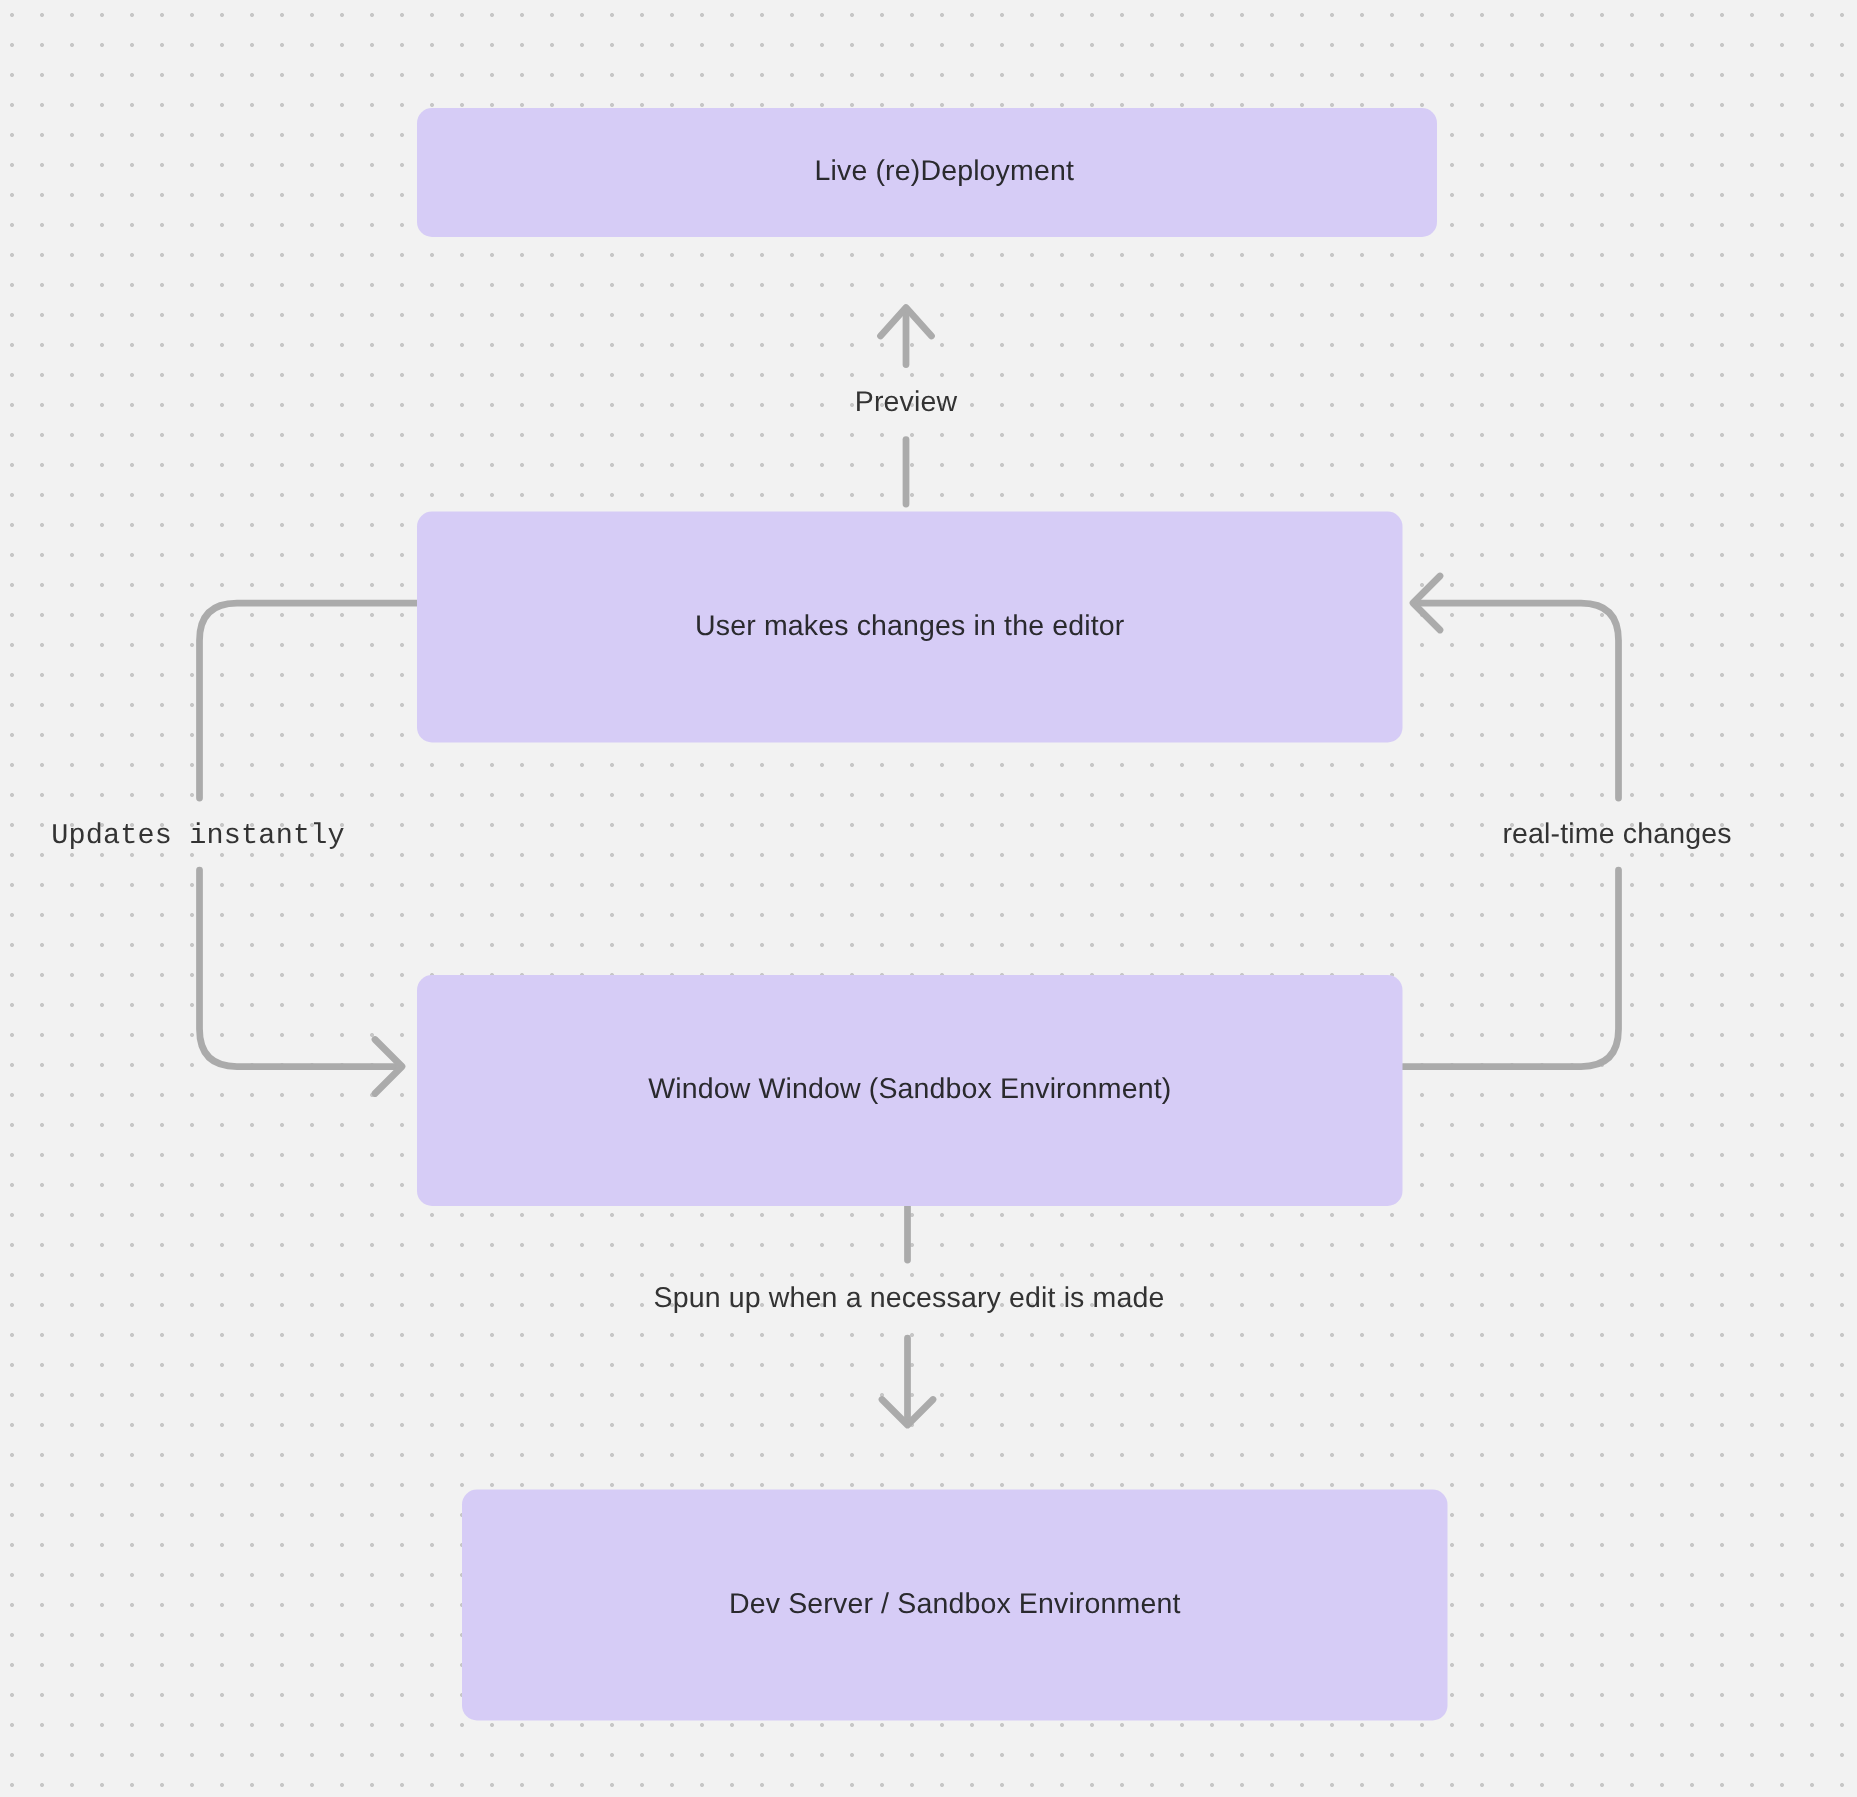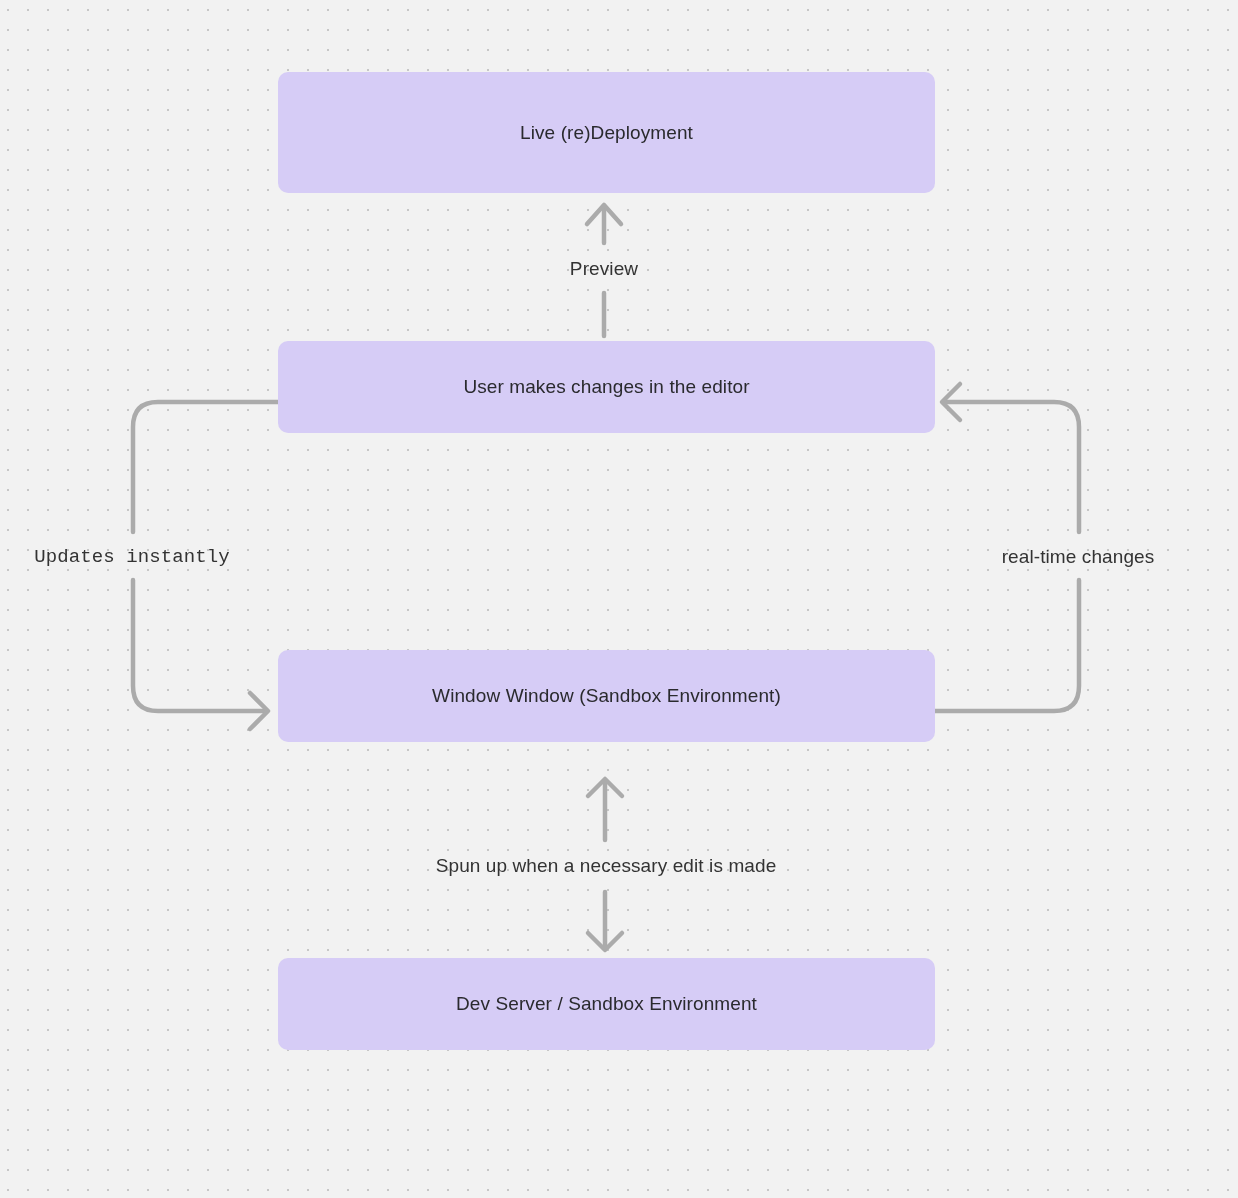--- a/index.html
+++ b/index.html
@@ -32,21 +32,21 @@
     fill: none;
     stroke: #ABABAB;
     stroke-width: 4.5;
     stroke-linecap: round;
     stroke-linejoin: round;
   }
   .node {
     position: absolute;
     left: 278px;
     width: 657px;
-    height: 92px;
+    height: 154px;
     background: #D6CCF6;
     border-radius: 10px;
     display: flex;
     align-items: center;
     justify-content: center;
     font-size: 19px;
     color: #2A2A2E;
     letter-spacing: 0.1px;
   }
   .edge-label {
@@ -76,33 +76,33 @@
     <path d="M 935 711 L 1054 711 Q 1079 711 1079 686 L 1079 580"></path>
     <path d="M 1079 532 L 1079 427 Q 1079 402 1054 402 L 946 402"></path>
     <path d="M 960 384 L 942 402 L 960 420"></path>
 
     <path d="M 605 840 L 605 783"></path>
     <path d="M 588 796 L 605 779 L 622 796"></path>
     <path d="M 605 892 L 605 946"></path>
     <path d="M 588 933 L 605 950 L 622 933"></path>
   </svg>
 
-  <div class="node" style="top: 72px; height: 121px;">
+  <div class="node" style="top: 72px; height: 86px; padding-left: 23px;">
     <span>Live (re)Deployment</span>
   </div>
 
   <div class="node" style="top: 341px;">
     <span>User makes changes in the editor</span>
   </div>
 
   <div class="node" style="top: 650px;">
     <span>Window Window (Sandbox Environment)</span>
   </div>
 
-  <div class="node" style="top: 958px;">
+  <div class="node" style="top: 993px; margin-left: 30px;">
     <span>Dev Server / Sandbox Environment</span>
   </div>
 
   <div class="edge-label" style="left: 604px; top: 269px;">Preview</div>
 
   <div class="edge-label" style="left: 132px; top: 557px; font-family: Liberation Mono, monospace;">Updates instantly</div>
 
   <div class="edge-label" style="left: 1078px; top: 557px;">real-time changes</div>
 
   <div class="edge-label" style="left: 606px; top: 866px;">Spun up when a necessary edit is made</div>

